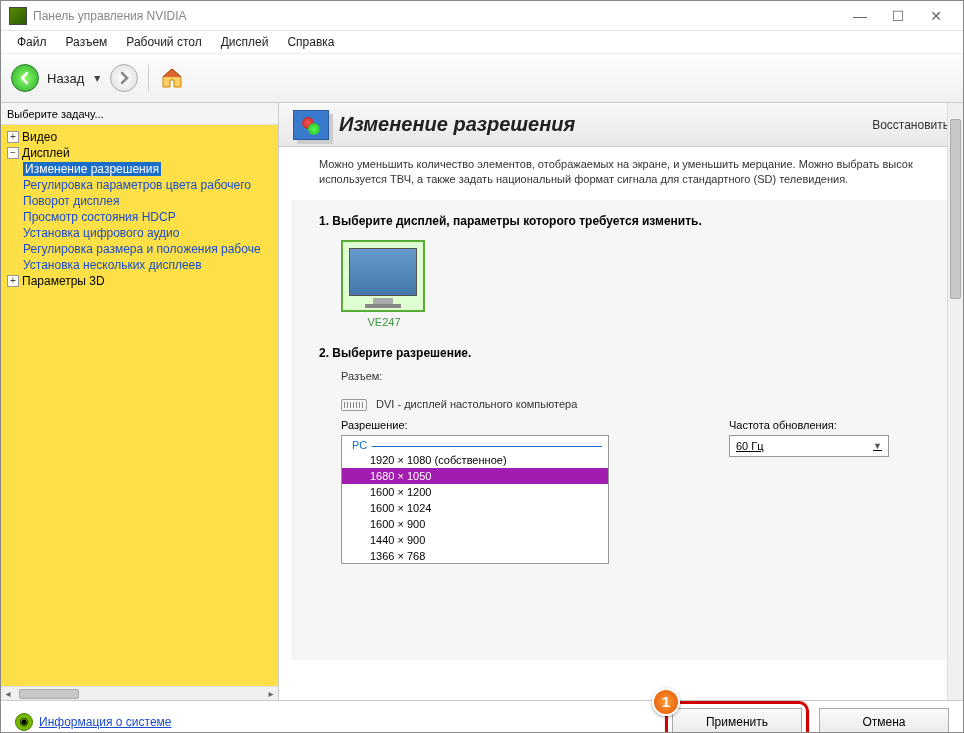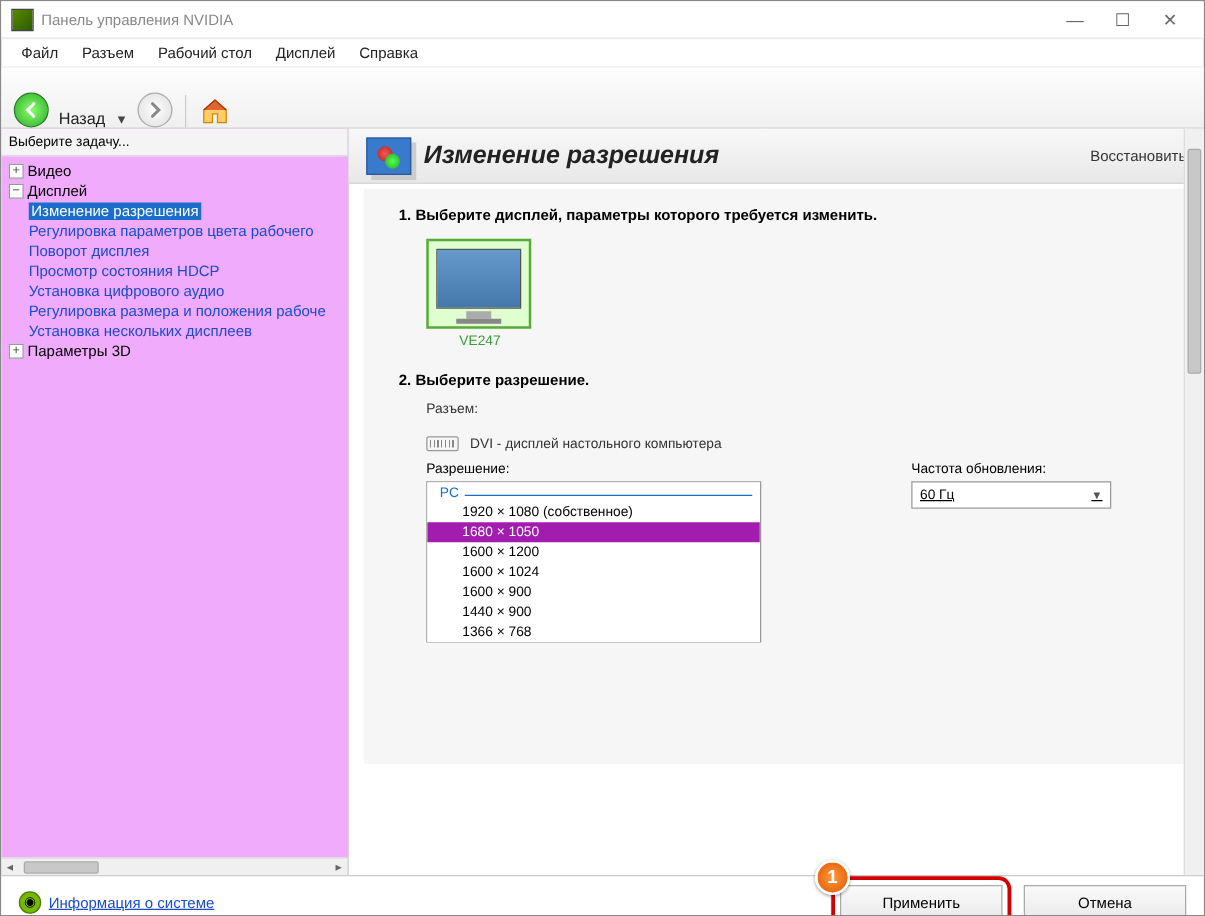--- a/index.html
+++ b/index.html
@@ -3,30 +3,30 @@
 <meta charset="utf-8">
 <style>
 * { box-sizing: border-box; margin: 0; padding: 0; }
 body { font-family: "Segoe UI", Tahoma, sans-serif; font-size: 12px; background: #fff; width: 964px; height: 733px; overflow: hidden; border: 1px solid #888; }
 .titlebar { height: 30px; background: #fff; display: flex; align-items: center; padding: 0 8px; border-bottom: 1px solid #e5e5e5; color: #888; }
 .titlebar .app-icon { width: 18px; height: 18px; background: linear-gradient(135deg,#5a8a00,#2a5a00); margin-right: 6px; border:1px solid #444; }
 .titlebar .title { flex: 1; font-size: 12px; }
 .winbtn { width: 38px; height: 28px; display: flex; align-items: center; justify-content: center; color: #666; cursor: pointer; font-size: 14px;}
 .menubar { height: 22px; display: flex; align-items: center; padding: 0 8px; gap: 3px; font-size: 12px; color: #222; }
 .menubar span { padding: 2px 8px; cursor: pointer; }
-.toolbar { height: 50px; display: flex; align-items: flex-end; padding: 0 10px; gap: 6px; border-top: 1px solid #eee; border-bottom: 1px solid #ccc; background: linear-gradient(#fdfdfd,#f0f0f0); }
+.toolbar { height: 50px; display: flex; align-items: center; padding: 0 10px; gap: 6px; border-top: 1px solid #eee; border-bottom: 1px solid #ccc; background: linear-gradient(#fdfdfd,#f0f0f0); }
 .navbtn { width: 28px; height: 28px; border-radius: 50%; display: flex; align-items: center; justify-content: center; cursor: pointer; border: 1px solid #aaa; background: radial-gradient(#fff,#ddd); }
 .navbtn.back { background: radial-gradient(#8aff6a,#2aaa2a); color:#fff; border-color:#2a7a2a;}
 .navbtn svg { width: 16px; height: 16px; }
 .navlabel { font-size: 13px; color:#222; margin-left:2px; margin-right:4px;}
 .navdrop { width:10px; color:#444;}
 .sep { width:1px; height:26px; background:#ccc; margin:0 4px;}
 .home-icon { width:26px; height:26px; cursor:pointer; display:flex; align-items:center; justify-content:center;}
 .layout { display:flex; height: calc(733px - 30px - 22px - 42px - 42px); }
-.sidebar { width: 278px; border-right: 1px solid #ccc; display:flex; flex-direction:column; background:#f0abfc;}
+.sidebar { width: 278px; border-right: 1px solid #ccc; display:flex; flex-direction:column; background:#fde047;}
 .sidebar-header { height:22px; display:flex; align-items:center; padding:0 6px; font-size:11px; background:#f4f4f4; border-bottom:1px solid #ddd;}
 .tree { flex:1; overflow:auto; padding:4px 2px; font-size:12px; color:#000;}
 .tree-item { display:flex; align-items:center; padding:1px 2px; white-space:nowrap; cursor:pointer;}
 .tree-item .pm { width:12px; height:12px; border:1px solid #999; margin-right:3px; display:flex; align-items:center; justify-content:center; font-size:10px; line-height:10px; color:#444; background:#fff;}
 .tree-item.level1 { padding-left:4px;}
 .tree-item.level2 { padding-left:20px;}
 .tree-item.link span.lbl { color:#1a4cc9; }
 .tree-item.selected span.lbl { background:#1a6ec9; color:#fff; padding:0 2px;}
 .sidebar-scroll { height:14px; background:#f0f0f0; border-top:1px solid #ddd; display:flex; align-items:center;}
 .sidebar-scroll .thumb{ height:10px; width:60px; background:#c8c8c8; border:1px solid #aaa; margin-left:4px; border-radius:2px;}
@@ -161,20 +161,21 @@
       <div class="arr">▸</div>
     </div>
   </div>
 
   <div class="content">
     <div class="header-strip">
       <div class="hicon"></div>
       <div class="htitle">Изменение разрешения</div>
       <div class="restore">Восстановить</div>
     </div>
+    <div class="desc">Можно уменьшить количество элементов, отображаемых на экране, и уменьшить мерцание. Можно выбрать высок используется ТВЧ, а также задать национальный формат сигнала для стандартного (SD) телевидения.</div>
     <div class="panel">
       <h4>1. Выберите дисплей, параметры которого требуется изменить.</h4>
       <div class="monitor-box">
         <div class="mframe">
           <div class="mscreen"></div>
           <div class="mstand"></div>
           <div class="mbase"></div>
         </div>
         <div class="mlabel">VE247</div>
       </div>

